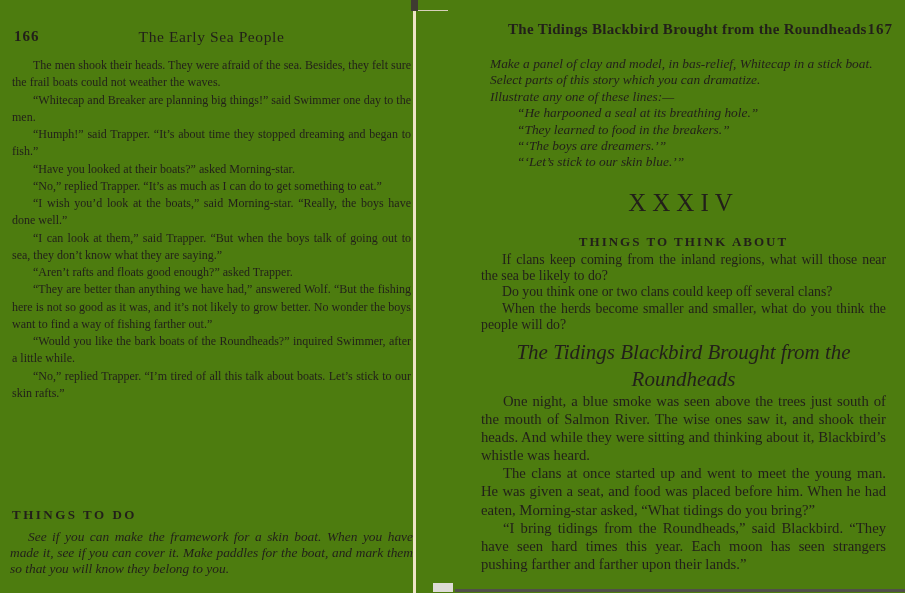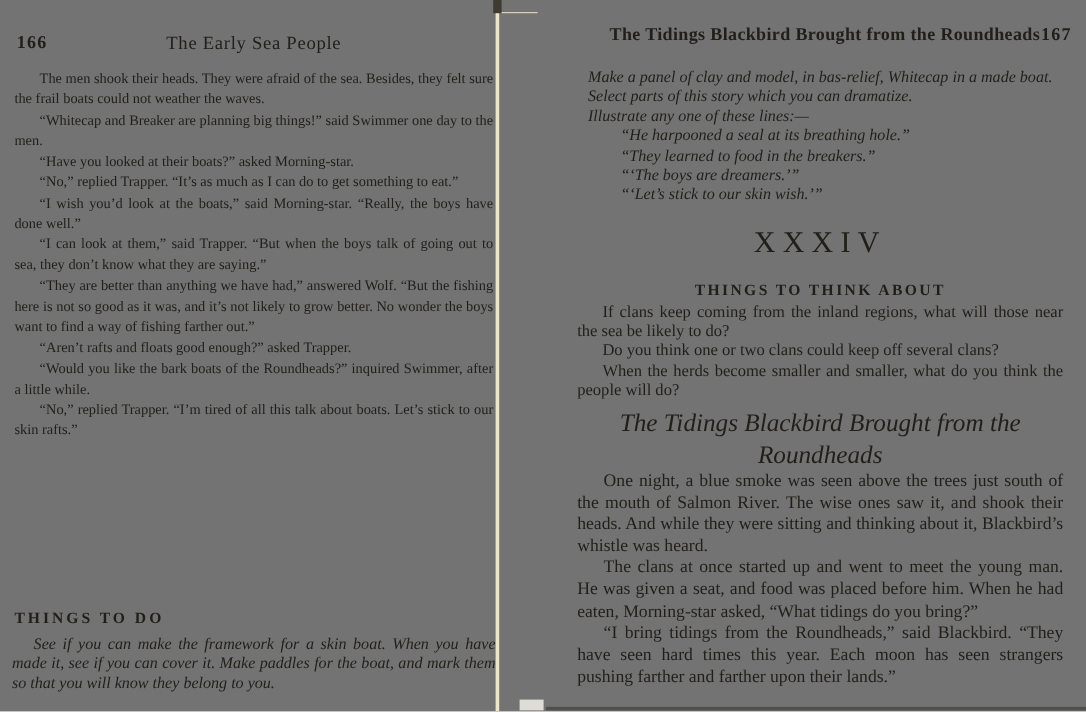--- a/index.html
+++ b/index.html
@@ -1,19 +1,19 @@
 <!DOCTYPE html>
 <html><head>
 <meta charset="utf-8">
 <style>
   html, body { margin:0; padding:0; background:#ffffff; }
   .scan {
     position:relative;
     width:905px; height:593px;
-    background:#737373;
+    background:#4d7c0f;
     font-family:"Liberation Serif", serif;
     color:#221f1a;
     overflow:hidden;
   }
   
   .lp-header { position:absolute; top:28px; left:12px; width:399px; height:20px; }
   .lp-num { position:absolute; left:2px; top:0; font-weight:bold; font-size:15px; letter-spacing:1px; }
   .lp-title { position:absolute; left:0; right:0; top:0; text-align:center; font-weight:normal; font-size:15.5px; letter-spacing:0.6px; }
   .lp-body {
     position:absolute; left:12px; top:57px; width:399px;
@@ -73,50 +73,51 @@
 
   <div>
     <div class="lp-header">
       <span class="lp-num">166</span>
       <span class="lp-title">The Early Sea People</span>
     </div>
 
     <div class="lp-body">
       <p>The men shook their heads.  They were afraid of the sea.  Besides, they felt sure the frail boats could not weather the waves.</p>
       <p>“Whitecap and Breaker are planning big things!” said Swimmer one day to the men.</p>
+      <p>“Humph!” said Trapper.  “It’s about time they stopped dreaming and began to fish.”</p>
       <p>“Have you looked at their boats?” asked Morning-star.</p>
       <p>“No,” replied Trapper.  “It’s as much as I can do to get something to eat.”</p>
       <p>“I wish you’d look at the boats,” said Morning-star.  “Really, the boys have done well.”</p>
       <p>“I can look at them,” said Trapper.  “But when the boys talk of going out to sea, they don’t know what they are saying.”</p>
+      <p>“Aren’t rafts and floats good enough?” asked Trapper.</p>
       <p>“They are better than anything we have had,” answered Wolf.  “But the fishing here is not so good as it was, and it’s not likely to grow better.  No wonder the boys want to find a way of fishing farther out.”</p>
-      <p>“Aren’t rafts and floats good enough?” asked Trapper.</p>
       <p>“Would you like the bark boats of the Roundheads?” inquired Swimmer, after a little while.</p>
       <p>“No,” replied Trapper.  “I’m tired of all this talk about boats.  Let’s stick to our skin rafts.”</p>
     </div>
 
     <div class="lp-things">THINGS TO DO</div>
     <div class="lp-exercise">
       <p>See if you can make the framework for a skin boat.  When you have made it, see if you can cover it.  Make paddles for the boat, and mark them so that you will know they belong to you.</p>
     </div>
   </div>
 
   <div>
     <div class="rp-header">
       <span class="rp-title">The Tidings Blackbird Brought from the Roundheads</span>
       <span class="rp-num">167</span>
     </div>
 
     <div class="rp-instr">
-      <div>Make a panel of clay and model, in bas-relief, Whitecap in a made boat.</div>
+      <div>Make a panel of clay and model, in bas-relief, Whitecap in a stick boat.</div>
       <div>Select parts of this story which you can dramatize.</div>
       <div>Illustrate any one of these lines:—</div>
       <div class="qline">“He harpooned a seal at its breathing hole.”</div>
       <div class="qline">“They learned to food in the breakers.”</div>
       <div class="qline">“‘The boys are dreamers.’”</div>
-      <div class="qline">“‘Let’s stick to our skin wish.’”</div>
+      <div class="qline">“‘Let’s stick to our skin blue.’”</div>
     </div>
 
     <div class="rp-chapter">XXXIV</div>
     <div class="rp-think">THINGS TO THINK ABOUT</div>
 
     <div class="rp-questions">
       <p>If clans keep coming from the inland regions, what will those near the sea be likely to do?</p>
       <p>Do you think one or two clans could keep off several clans?</p>
       <p>When the herds become smaller and smaller, what do you think the people will do?</p>
     </div>

